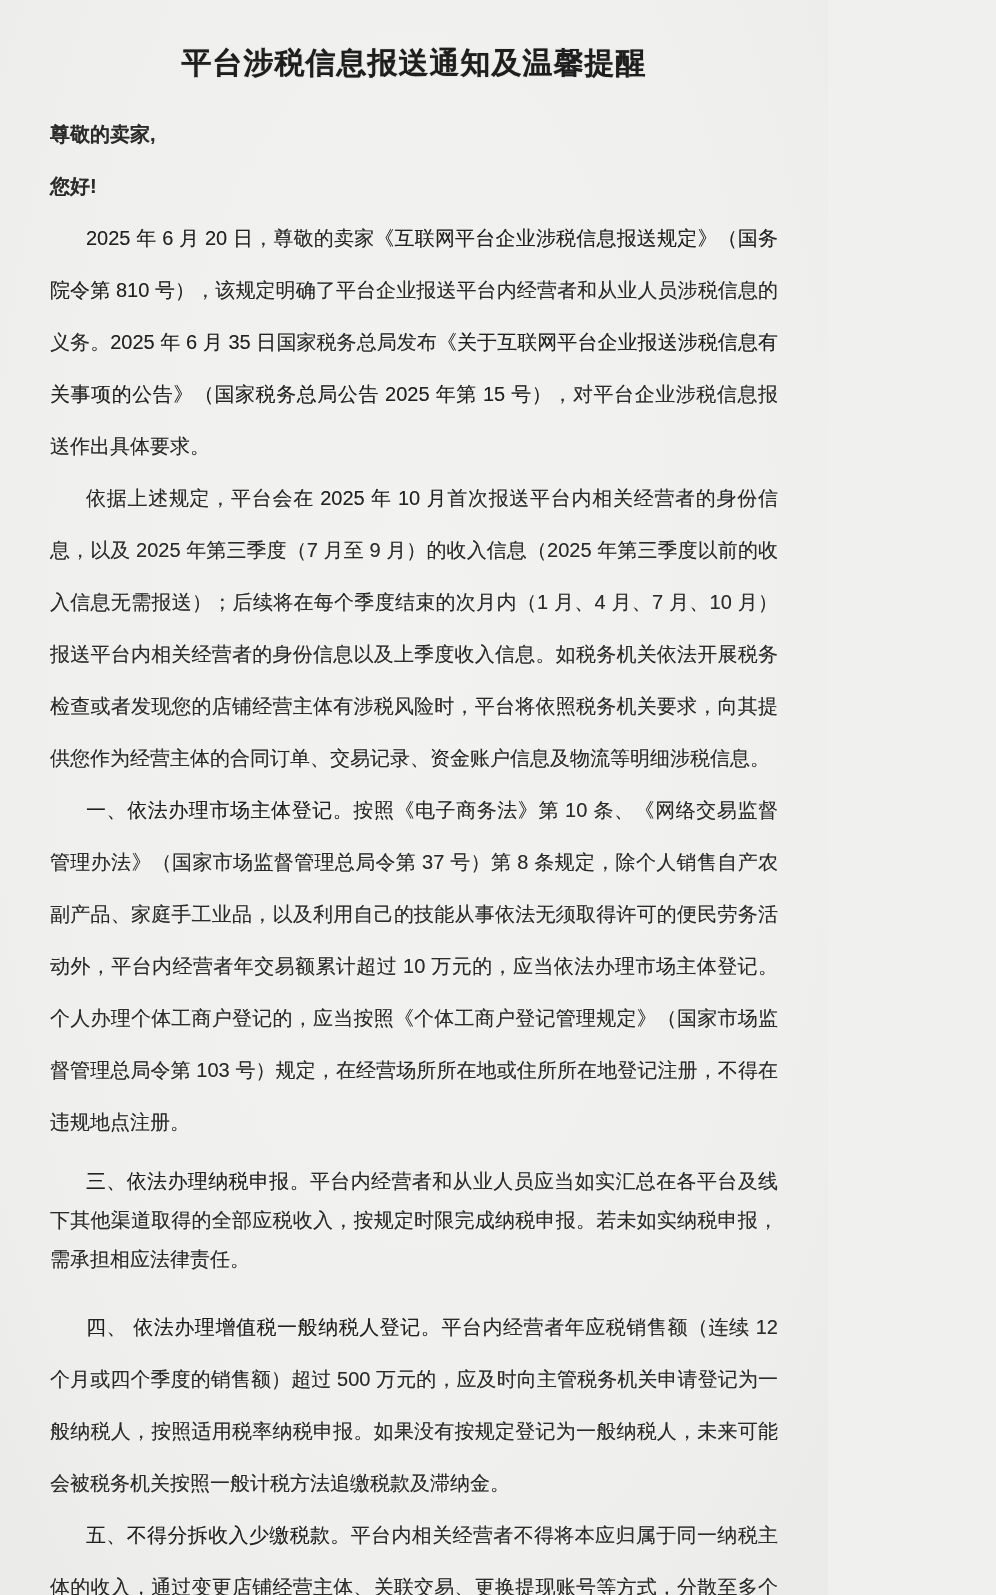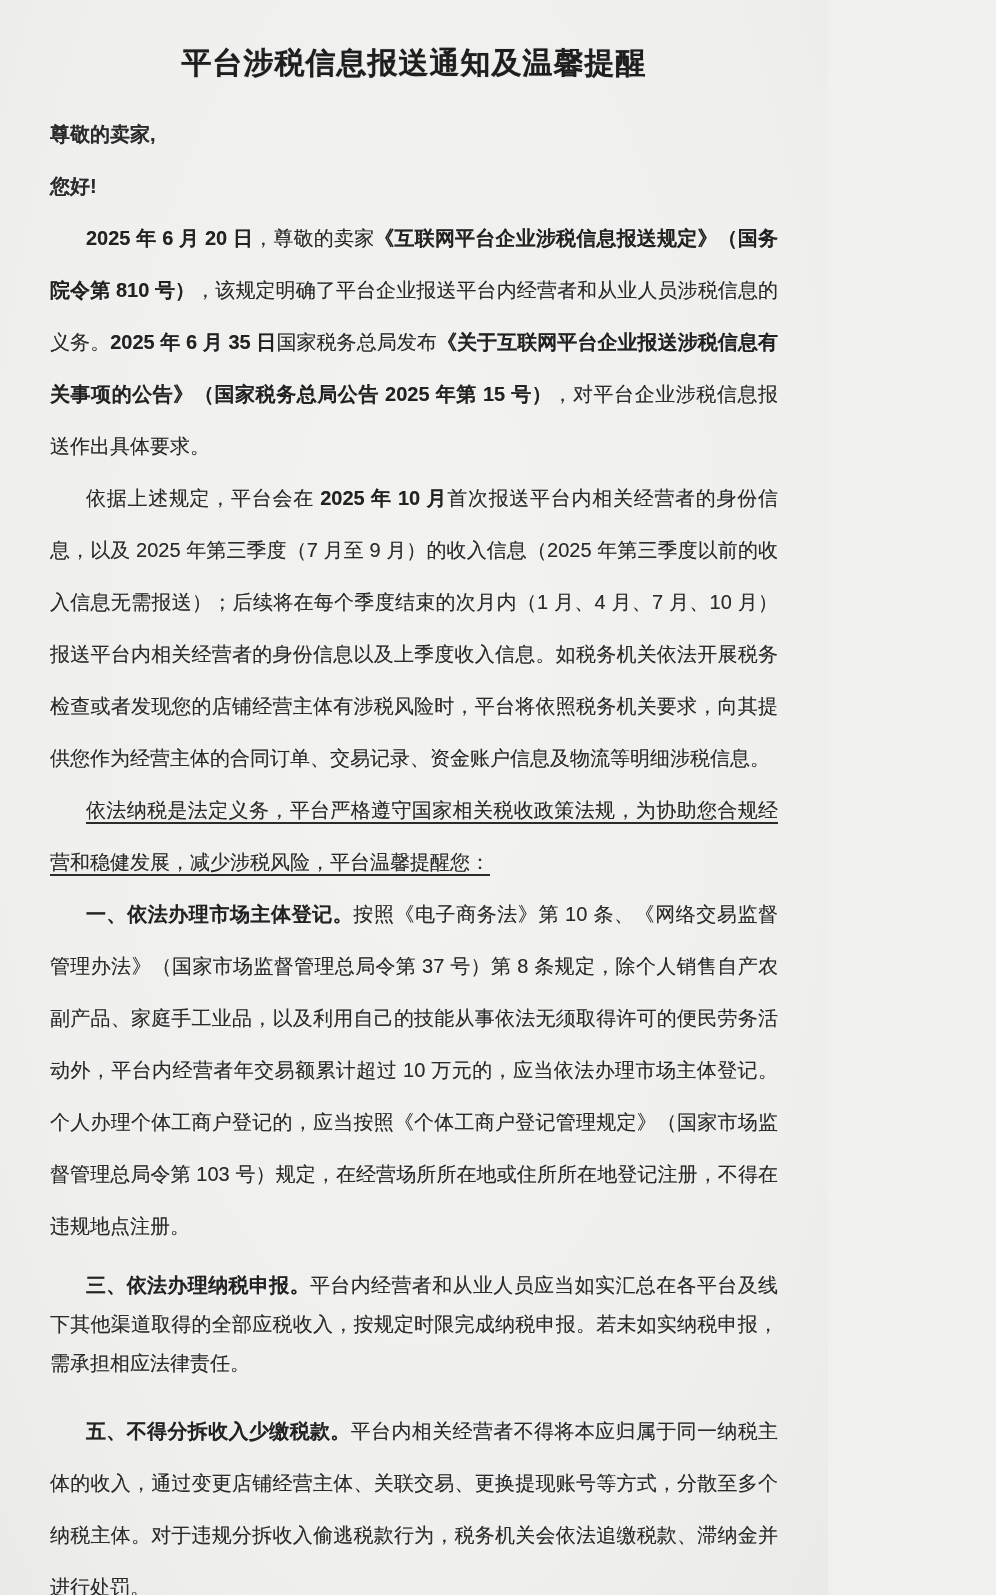--- a/index.html
+++ b/index.html
@@ -52,32 +52,32 @@
   p.underline {
     text-decoration: underline;
     text-decoration-thickness: 1.5px;
     text-underline-offset: 5px;
   }
   p.tight {
     line-height: 39px;
     margin: 14px 0 22px 0;
   }
   .b {
-    font-weight: 700;
+    font-weight: 400;
     color: #222222;
   }
 </style>
 </head>
 <body>
 
 <div class="page">
   <h1 class="doc-title">平台涉税信息报送通知及温馨提醒</h1>
 
   <p class="lead-line">尊敬的卖家,</p>
   <p class="lead-line">您好!</p>
 
   <p class="para"><span class="b">2025 年 6 月 20 日</span><span>，尊敬的卖家</span><span class="b">《互联网平台企业涉税信息报送规定》（国务院令第 810 号）</span><span>，该规定明确了平台企业报送平台内经营者和从业人员涉税信息的义务。</span><span class="b">2025 年 6 月 35 日</span><span>国家税务总局发布</span><span class="b">《关于互联网平台企业报送涉税信息有关事项的公告》（国家税务总局公告 2025 年第 15 号）</span><span>，对平台企业涉税信息报送作出具体要求。</span></p>
   <p class="para"><span>依据上述规定，平台会在 </span><span class="b">2025 年 10 月</span><span>首次报送平台内相关经营者的身份信息，以及 2025 年第三季度（7 月至 9 月）的收入信息（2025 年第三季度以前的收入信息无需报送）；后续将在每个季度结束的次月内（1 月、4 月、7 月、10 月）报送平台内相关经营者的身份信息以及上季度收入信息。如税务机关依法开展税务检查或者发现您的店铺经营主体有涉税风险时，平台将依照税务机关要求，向其提供您作为经营主体的合同订单、交易记录、资金账户信息及物流等明细涉税信息。</span></p>
-  <p class="para underline"><span>依法纳税是法定义务，平台严格遵守国家相关税收政策法规，为协助您合规经营和稳健发展，减少涉税风险，平台温馨提醒您：</span></p>
   <p class="para"><span class="b">一、依法办理市场主体登记。</span><span>按照《电子商务法》第 10 条、《网络交易监督管理办法》（国家市场监督管理总局令第 37 号）第 8 条规定，除个人销售自产农副产品、家庭手工业品，以及利用自己的技能从事依法无须取得许可的便民劳务活动外，平台内经营者年交易额累计超过 10 万元的，应当依法办理市场主体登记。个人办理个体工商户登记的，应当按照《个体工商户登记管理规定》（国家市场监督管理总局令第 103 号）规定，在经营场所所在地或住所所在地登记注册，不得在违规地点注册。</span></p>
   <p class="para tight"><span class="b">三、依法办理纳税申报。</span><span>平台内经营者和从业人员应当如实汇总在各平台及线下其他渠道取得的全部应税收入，按规定时限完成纳税申报。若未如实纳税申报，需承担相应法律责任。</span></p>
+  <p class="para"><span class="b">四、 依法办理增值税一般纳税人登记。</span><span>平台内经营者年应税销售额（连续 12 个月或四个季度的销售额）超过 500 万元的，应及时向主管税务机关申请登记为一般纳税人，按照适用税率纳税申报。如果没有按规定登记为一般纳税人，未来可能会被税务机关按照一般计税方法追缴税款及滞纳金。</span></p>
   <p class="para"><span class="b">五、不得分拆收入少缴税款。</span><span>平台内相关经营者不得将本应归属于同一纳税主体的收入，通过变更店铺经营主体、关联交易、更换提现账号等方式，分散至多个纳税主体。对于违规分拆收入偷逃税款行为，税务机关会依法追缴税款、滞纳金并进行处罚。</span></p>
 </div>
 
 </body></html>

